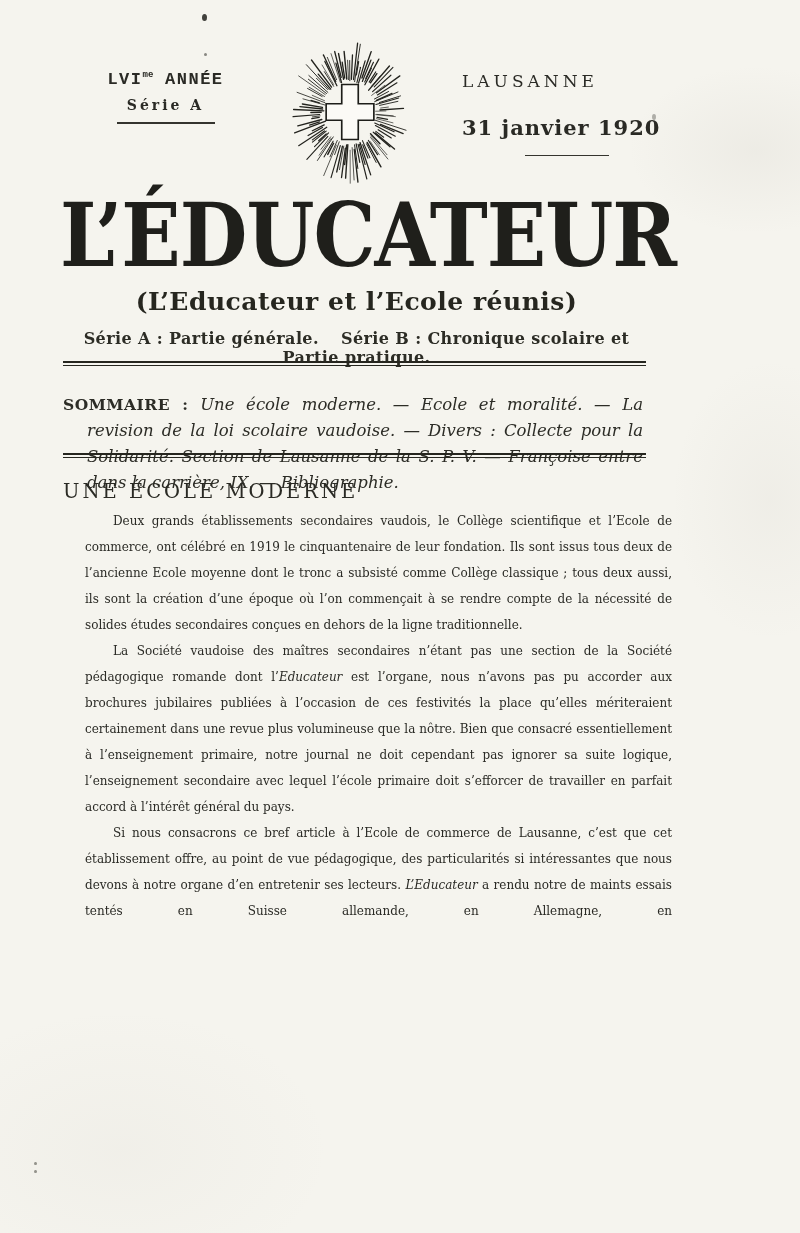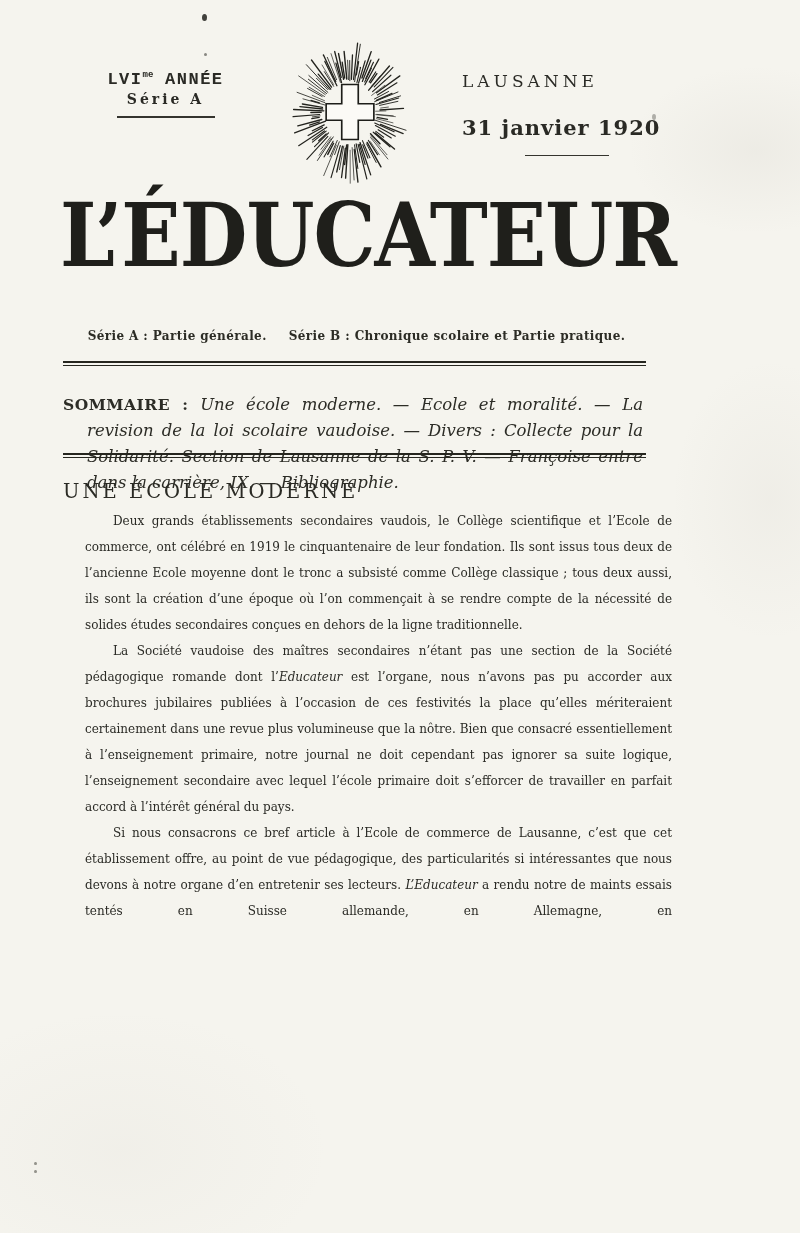--- a/index.html
+++ b/index.html
@@ -20,21 +20,21 @@
   }
 
   
   .mast-left {
     position: absolute; left: 63px; top: 70px; width: 205px;
     text-align: center;
   }
   .volume-line { font-size: 17px; font-weight: bold; letter-spacing: 1.5px; font-family: Liberation Mono, monospace; }
   .volume-line sup, .issue-line sup { font-size: 9px; vertical-align: 7px; letter-spacing: 0; }
   .issue-line { font-size: 19px; font-weight: bold; margin-top: 9px; letter-spacing: 1px; }
-  .series-label { font-size: 14px; font-weight: bold; letter-spacing: 3px; margin-top: 2px; }
+  .series-label { font-size: 14px; font-weight: bold; letter-spacing: 3px; margin-top: 8px; }
   .mast-rule-left {
     width: 98px; margin: 9px auto 0 auto;
     border-top: 2px solid #34342e; height: 0;
   }
   .mast-right {
     position: absolute; left: 462px; top: 71px; width: 210px;
     text-align: left;
   }
   .city-line { font-size: 17px; letter-spacing: 4px; font-weight: 500; }
   .date-line { font-size: 21px; font-weight: bold; margin-top: 24px; letter-spacing: 1px; }
@@ -57,21 +57,21 @@
   }
   .journal-subtitle {
     position: absolute; left: 63px; top: 287px; width: 587px;
     text-align: center;
     font-size: 25px; font-weight: bold; letter-spacing: 0.5px;
     color: #26261f;
   }
   .series-line {
     position: absolute; left: 63px; top: 329px; width: 587px;
     text-align: center;
-    font-size: 12px; font-weight: bold; letter-spacing: 0.4px;
+    font-size: 16px; font-weight: bold; letter-spacing: 0.4px;
     color: #2c2c25;
   }
   .series-line .gap { display: inline-block; width: 22px; }
 
   
   .double-rule { position: absolute; left: 63px; width: 583px; height: 5px;
     border-top: 2.5px solid #26261f; border-bottom: 1.5px solid #26261f; }
   .rule-top { top: 361px; }
   .rule-bottom { top: 453px; }
   .sommaire {
@@ -246,20 +246,21 @@
     <path d="M76,55 H94 V76 H111 V94 H94 V115 H76 V94 H59 V76 H76 Z" fill="#fbfaf6" stroke="#1d1d19" stroke-width="1.8"></path>
   </svg>
 
   <div class="mast-right">
     <div class="city-line">LAUSANNE</div>
     <div class="date-line">31 janvier 1920</div>
     <div class="mast-rule-right"></div>
   </div>
 
   <div class="journal-title">L’ÉDUCATEUR</div>
+  <div class="journal-subtitle">(L’Educateur et l’Ecole réunis)</div>
   <div class="series-line">
     <span>Série A : Partie générale.</span><span class="gap"></span><span>Série B : Chronique scolaire et Partie pratique.</span>
   </div>
 
   <div class="double-rule rule-top"></div>
   <div class="sommaire">
     <span class="sommaire-label">SOMMAIRE :</span>
     <span class="sommaire-content">Une école moderne. — Ecole et moralité. — La revision de la loi scolaire vaudoise. — Divers : Collecte pour la Solidarité. Section de Lausanne de la S. P. V. — Françoise entre dans la carrière, IX. — Bibliographie.</span>
   </div>
   <div class="double-rule rule-bottom"></div>

